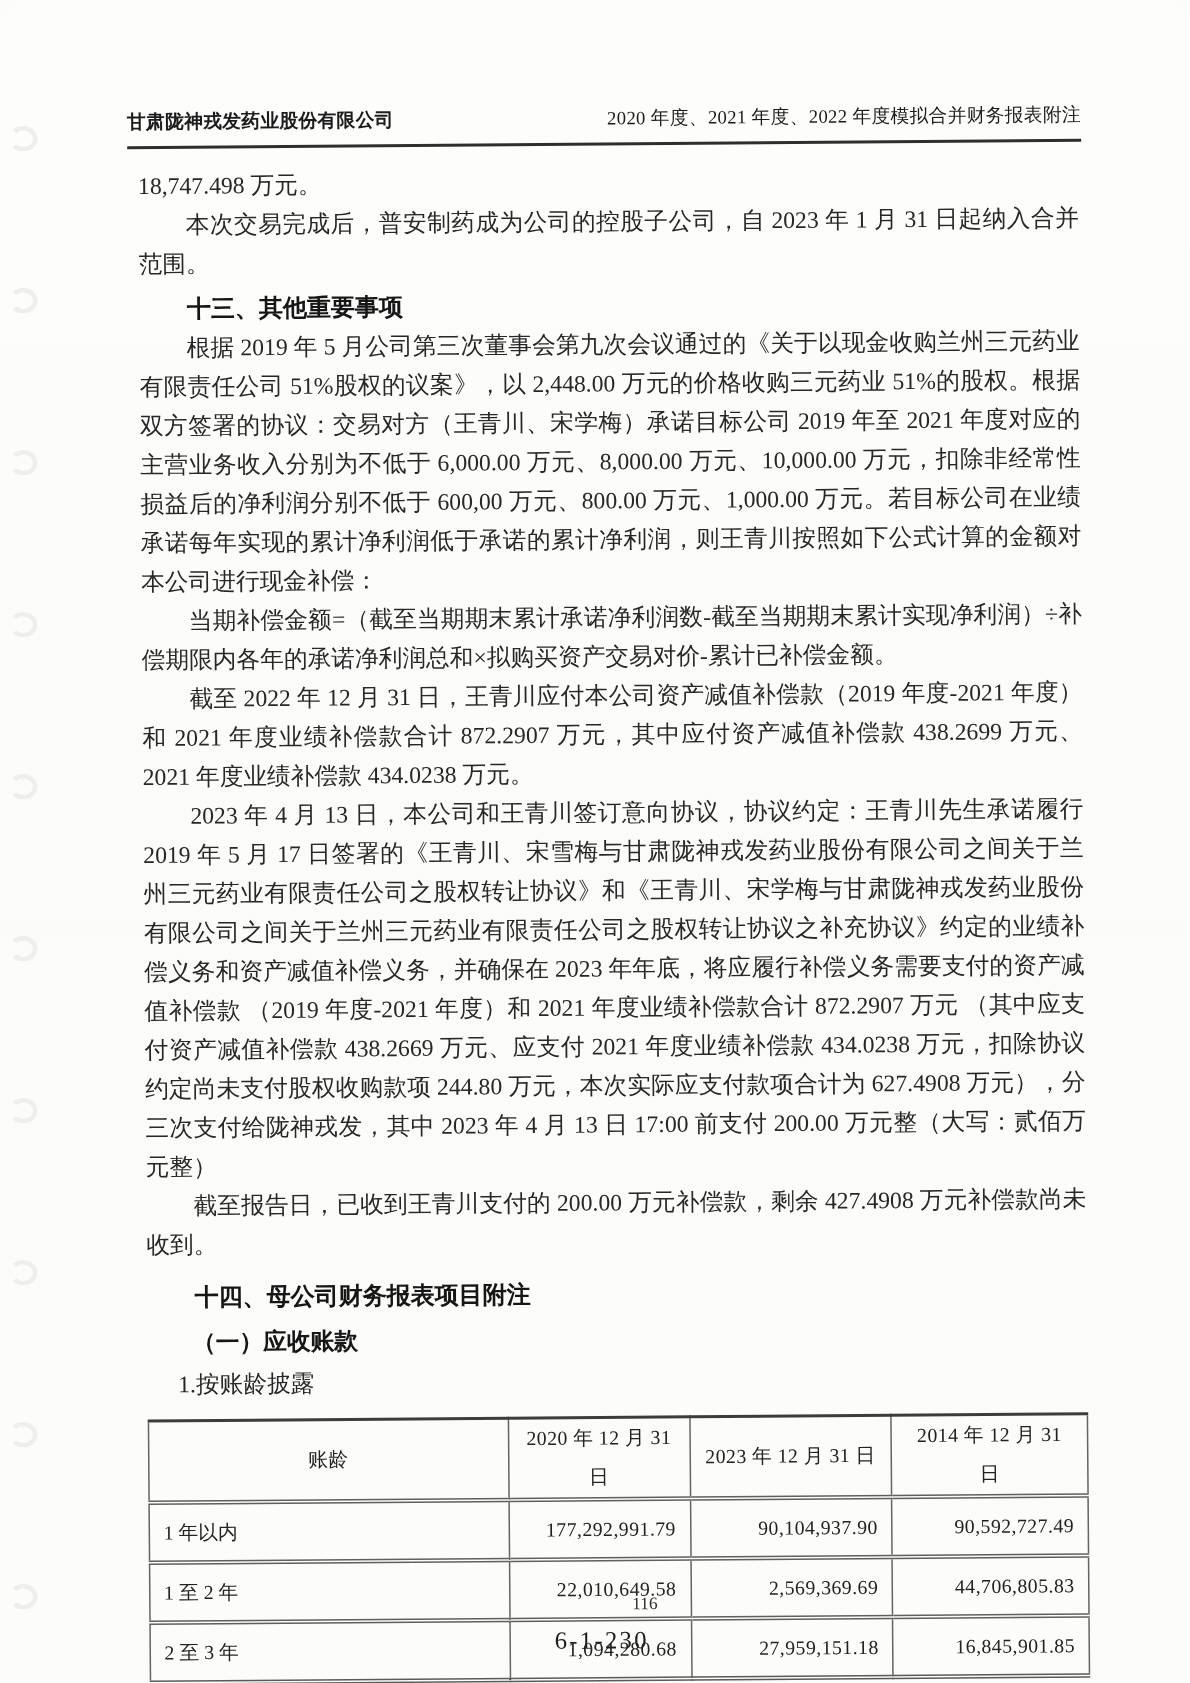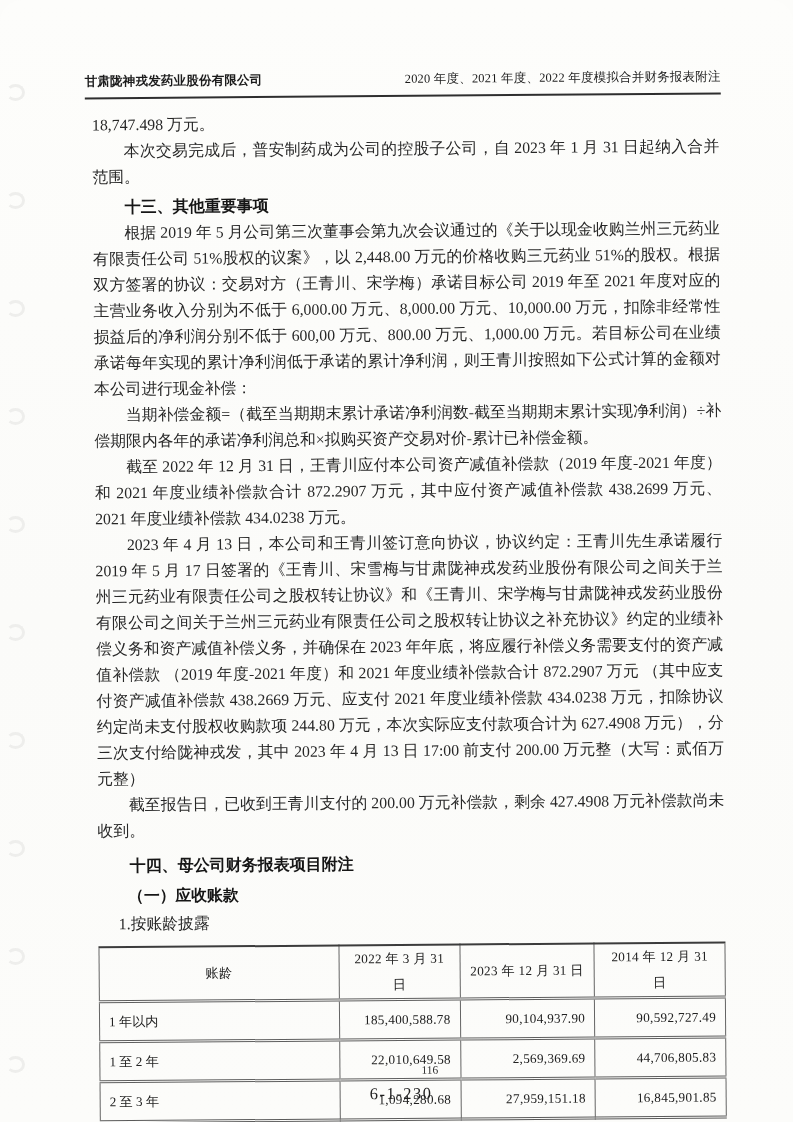--- a/index.html
+++ b/index.html
@@ -105,29 +105,29 @@
       <table class="aging">
         <colgroup>
           <col style="width:38.3%">
             <col style="width:19.3%">
             <col style="width:21.5%">
             <col style="width:20.9%">
         </colgroup>
         <thead>
           <tr>
             <th>账龄</th>
-            <th>2022 年 3 月 31 日</th>
+            <th>2020 年 12 月 31 日</th>
             <th>2023 年 12 月 31 日</th>
             <th>2014 年 12 月 31 日</th>
           </tr>
         </thead>
         <tbody>
           <tr>
             <td class="lbl">1 年以内</td>
-            <td class="num">185,400,588.78</td>
+            <td class="num">177,292,991.79</td>
             <td class="num">90,104,937.90</td>
             <td class="num">90,592,727.49</td>
           </tr>
           <tr>
             <td class="lbl">1 至 2 年</td>
             <td class="num">22,010,649.58</td>
             <td class="num">2,569,369.69</td>
             <td class="num">44,706,805.83</td>
           </tr>
           <tr>

